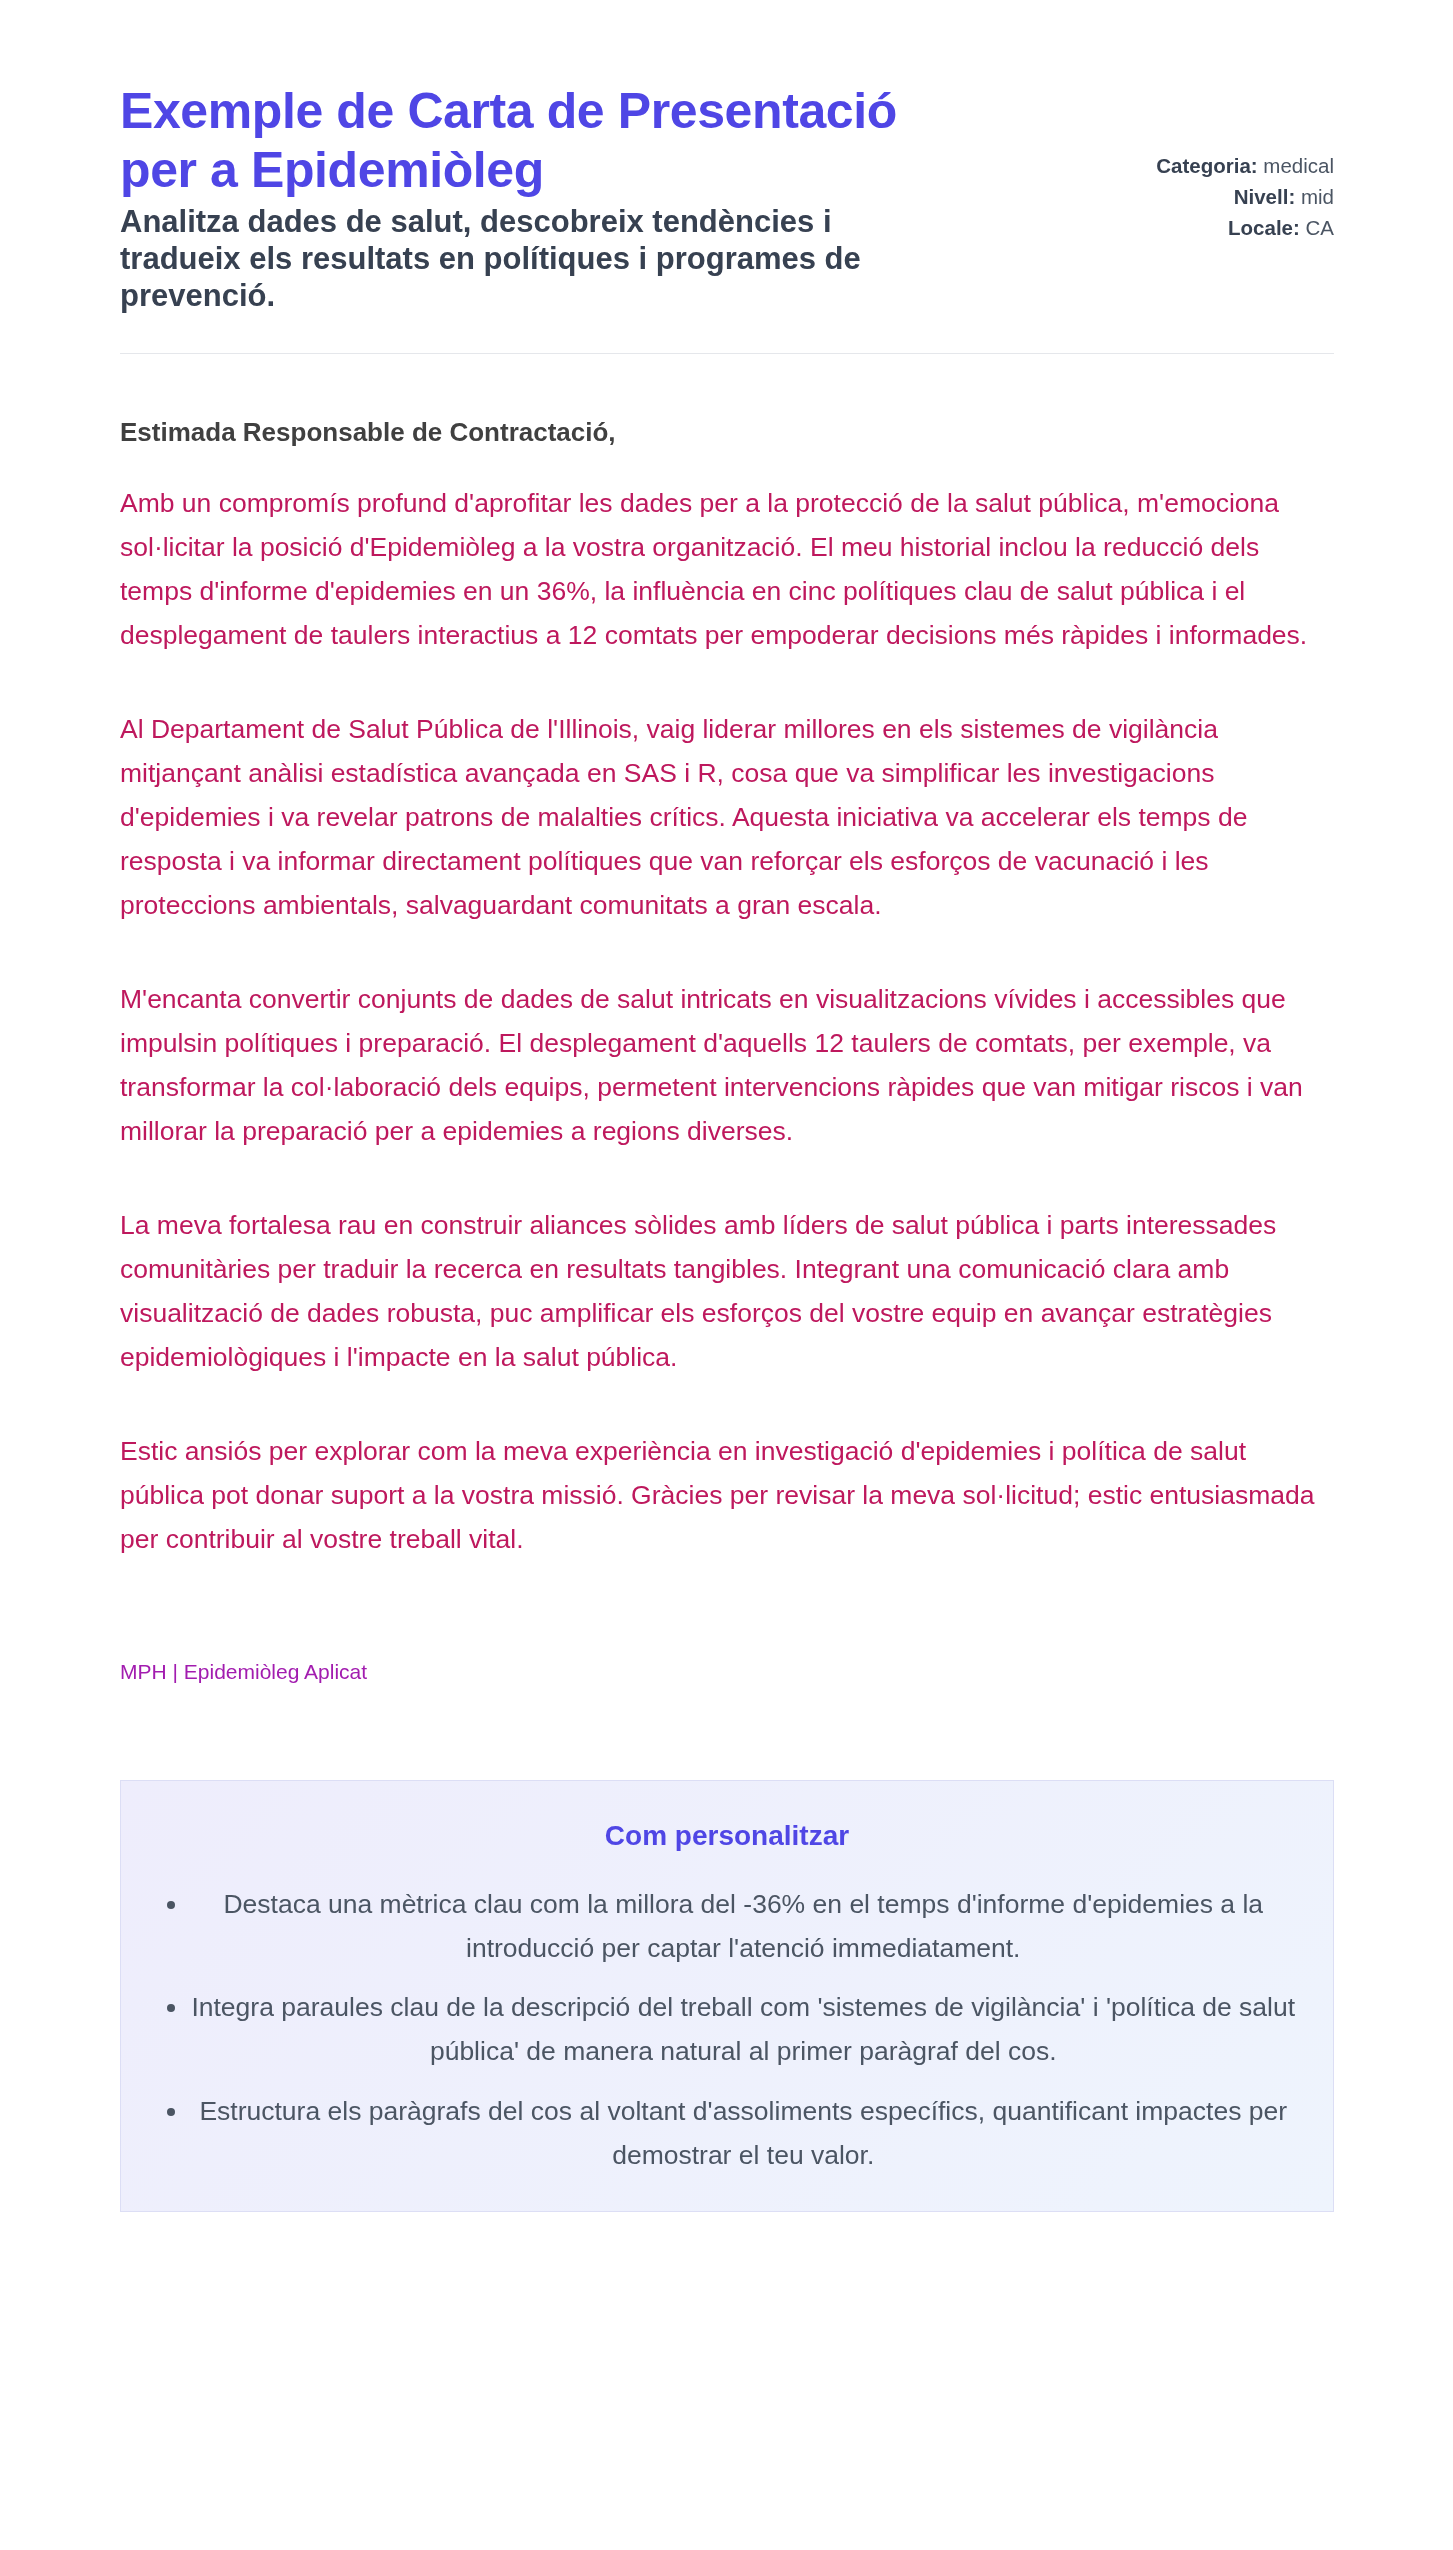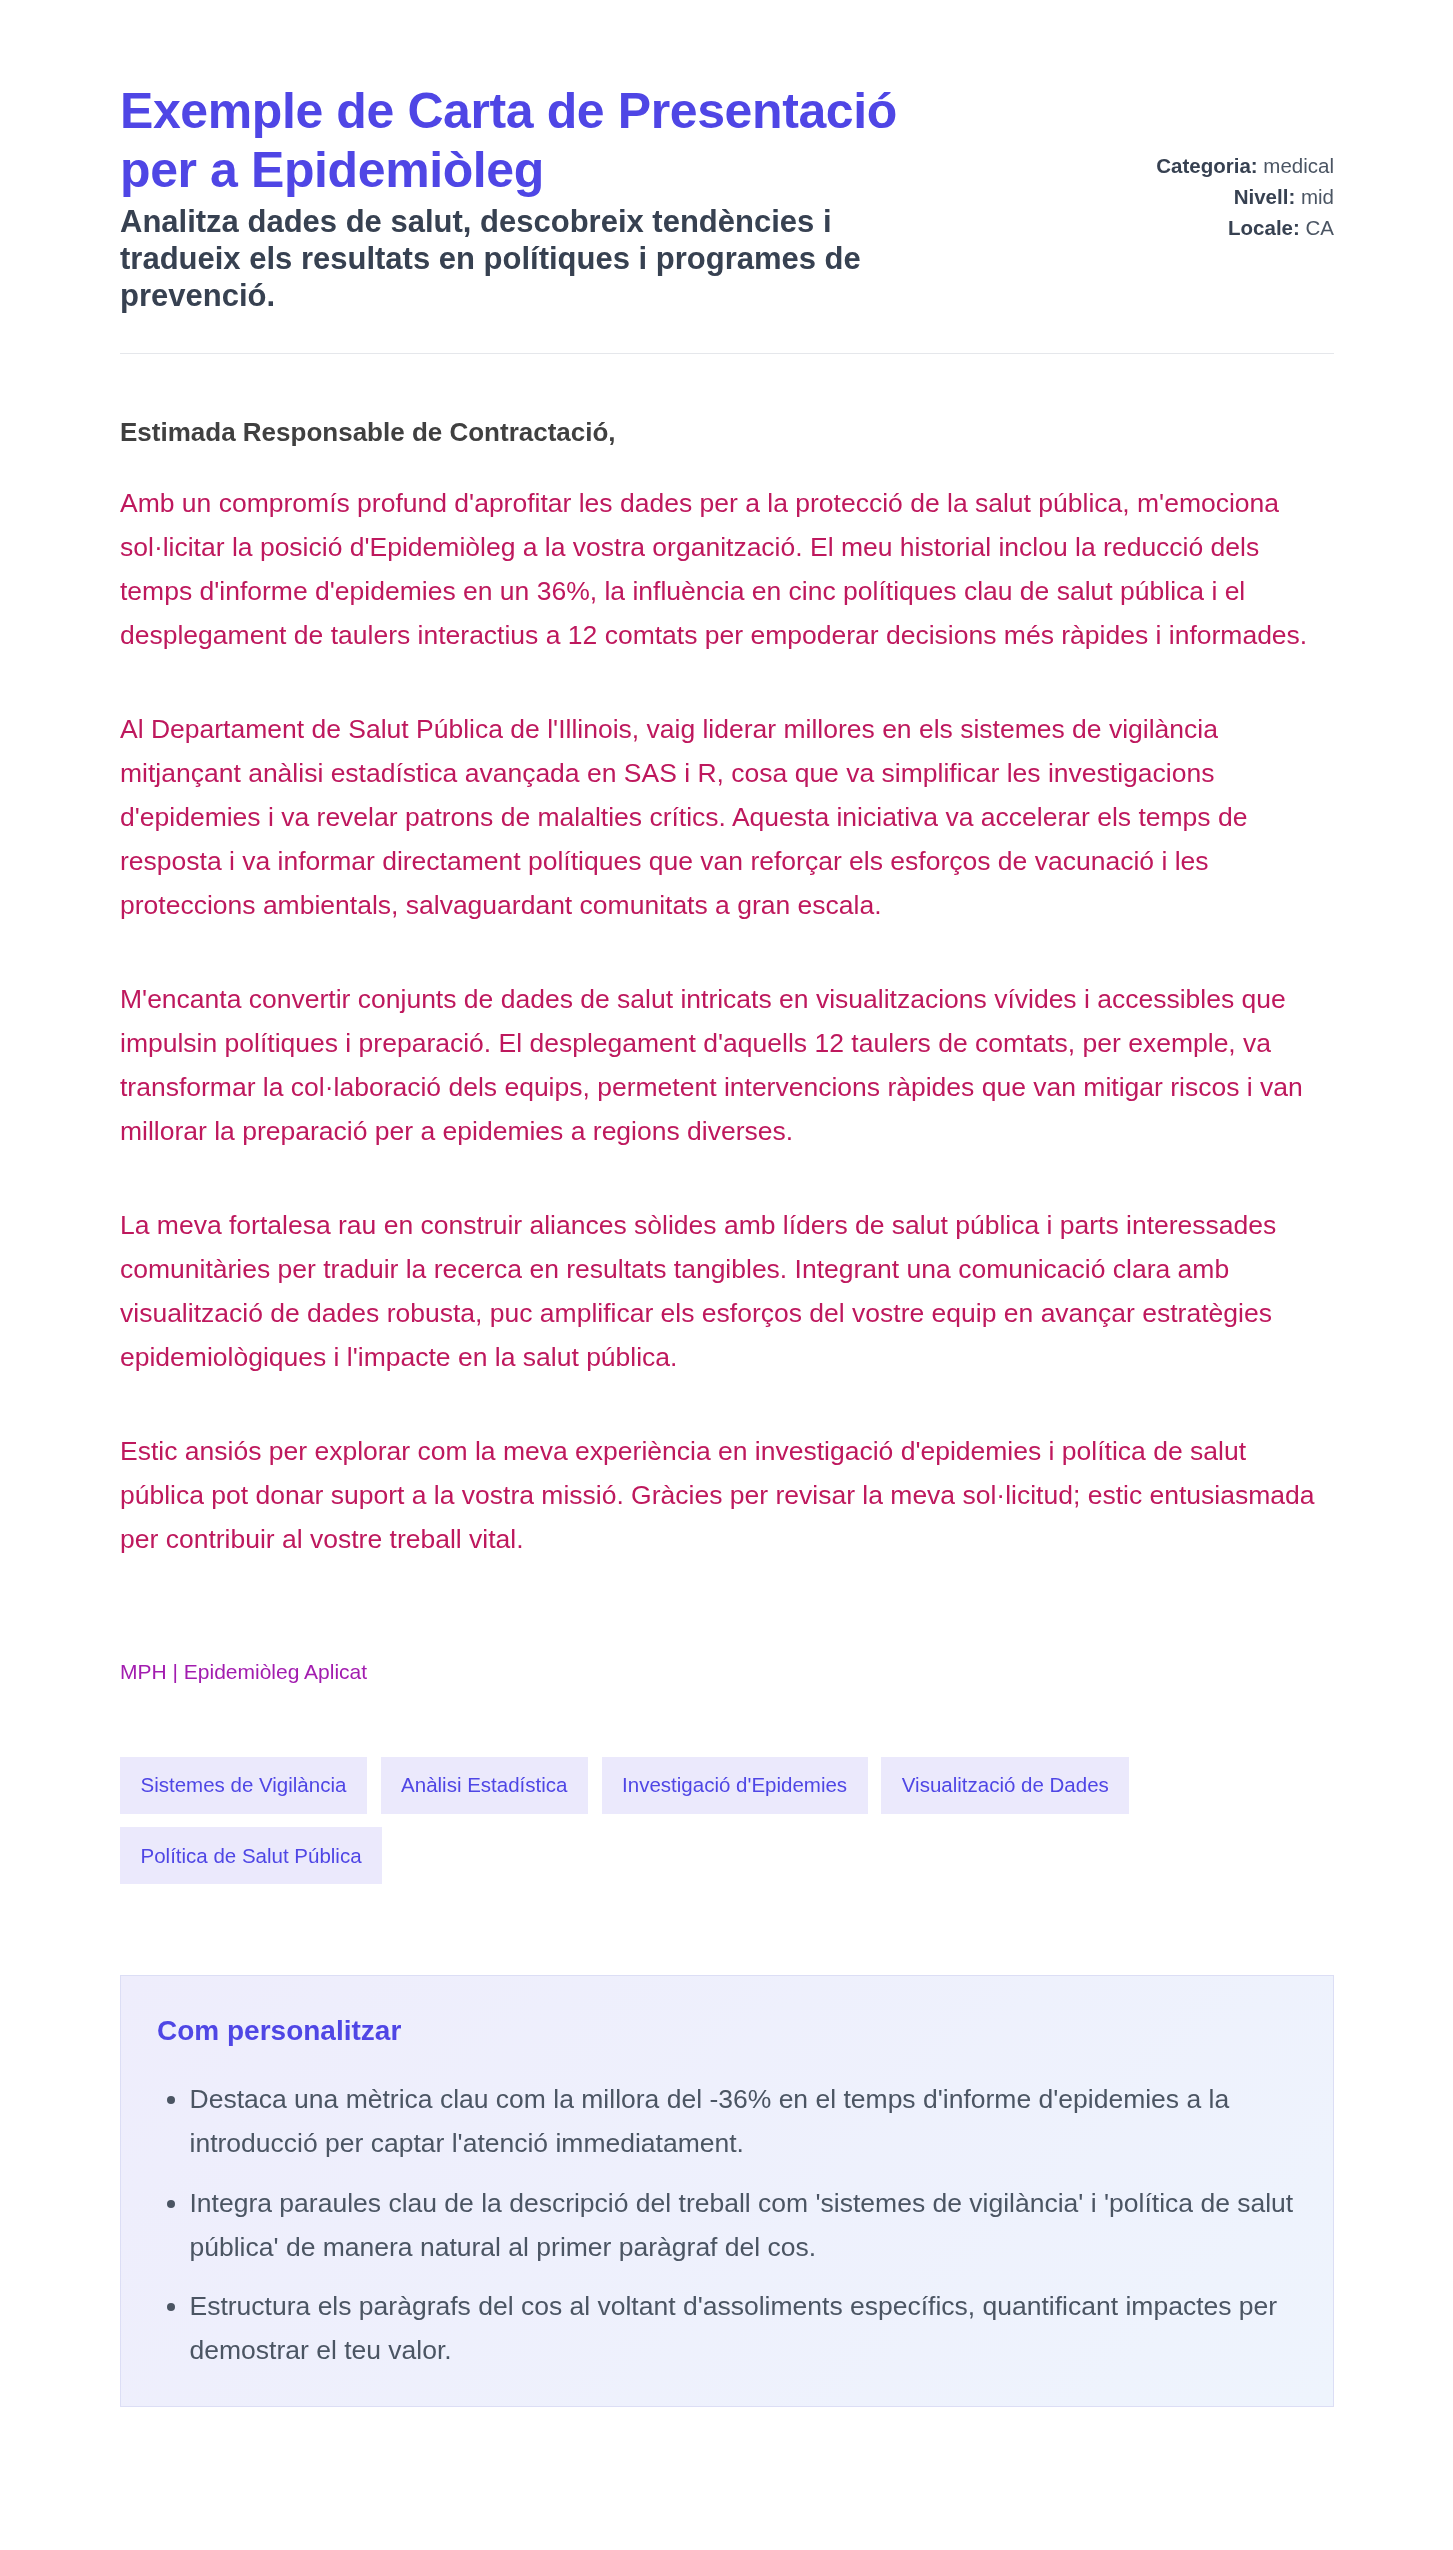--- a/index.html
+++ b/index.html
@@ -91,20 +91,21 @@
       font-size: 20.5px;
       line-height: 26px;
       padding: 15.4px 20.5px;
       font-weight: 500;
     }
     .tips {
       margin-top: 91px;
       border: 1.7px solid #dcdef5;
       background: linear-gradient(135deg, #eeedfc 0%, #eef4fd 100%);
       padding: 38px 36px 34px 36px;
+      text-align: center;
     }
     .tips-title {
       margin: 0;
       color: #4f46e5;
       font-weight: 700;
       font-size: 28px;
       line-height: 34px;
     }
     .tips-list {
       margin: 29px 0 0 0;
@@ -149,27 +150,20 @@
     <p class="para">Al Departament de Salut Pública de l'Illinois, vaig liderar millores en els sistemes de vigilància mitjançant anàlisi estadística avançada en SAS i R, cosa que va simplificar les investigacions d'epidemies i va revelar patrons de malalties crítics. Aquesta iniciativa va accelerar els temps de resposta i va informar directament polítiques que van reforçar els esforços de vacunació i les proteccions ambientals, salvaguardant comunitats a gran escala.</p>
     <p class="para">M'encanta convertir conjunts de dades de salut intricats en visualitzacions vívides i accessibles que impulsin polítiques i preparació. El desplegament d'aquells 12 taulers de comtats, per exemple, va transformar la col·laboració dels equips, permetent intervencions ràpides que van mitigar riscos i van millorar la preparació per a epidemies a regions diverses.</p>
     <p class="para">La meva fortalesa rau en construir aliances sòlides amb líders de salut pública i parts interessades comunitàries per traduir la recerca en resultats tangibles. Integrant una comunicació clara amb visualització de dades robusta, puc amplificar els esforços del vostre equip en avançar estratègies epidemiològiques i l'impacte en la salut pública.</p>
     <p class="para">Estic ansiós per explorar com la meva experiència en investigació d'epidemies i política de salut pública pot donar suport a la vostra missió. Gràcies per revisar la meva sol·licitud; estic entusiasmada per contribuir al vostre treball vital.</p>
   </div>
 
   <div class="signature">
     <div class="sig-title">MPH | Epidemiòleg Aplicat</div>
   </div>
 
-  <div class="tags">
-    <span class="tag">Sistemes de Vigilància</span>
-    <span class="tag">Anàlisi Estadística</span>
-    <span class="tag">Investigació d'Epidemies</span>
-    <span class="tag">Visualització de Dades</span>
-    <span class="tag">Política de Salut Pública</span>
-  </div>
 
   <section class="tips">
     <h3 class="tips-title">Com personalitzar</h3>
     <ul class="tips-list">
       <li>Destaca una mètrica clau com la millora del -36% en el temps d'informe d'epidemies a la introducció per captar l'atenció immediatament.</li>
       <li>Integra paraules clau de la descripció del treball com 'sistemes de vigilància' i 'política de salut pública' de manera natural al primer paràgraf del cos.</li>
       <li>Estructura els paràgrafs del cos al voltant d'assoliments específics, quantificant impactes per demostrar el teu valor.</li>
     </ul>
   </section>
 

